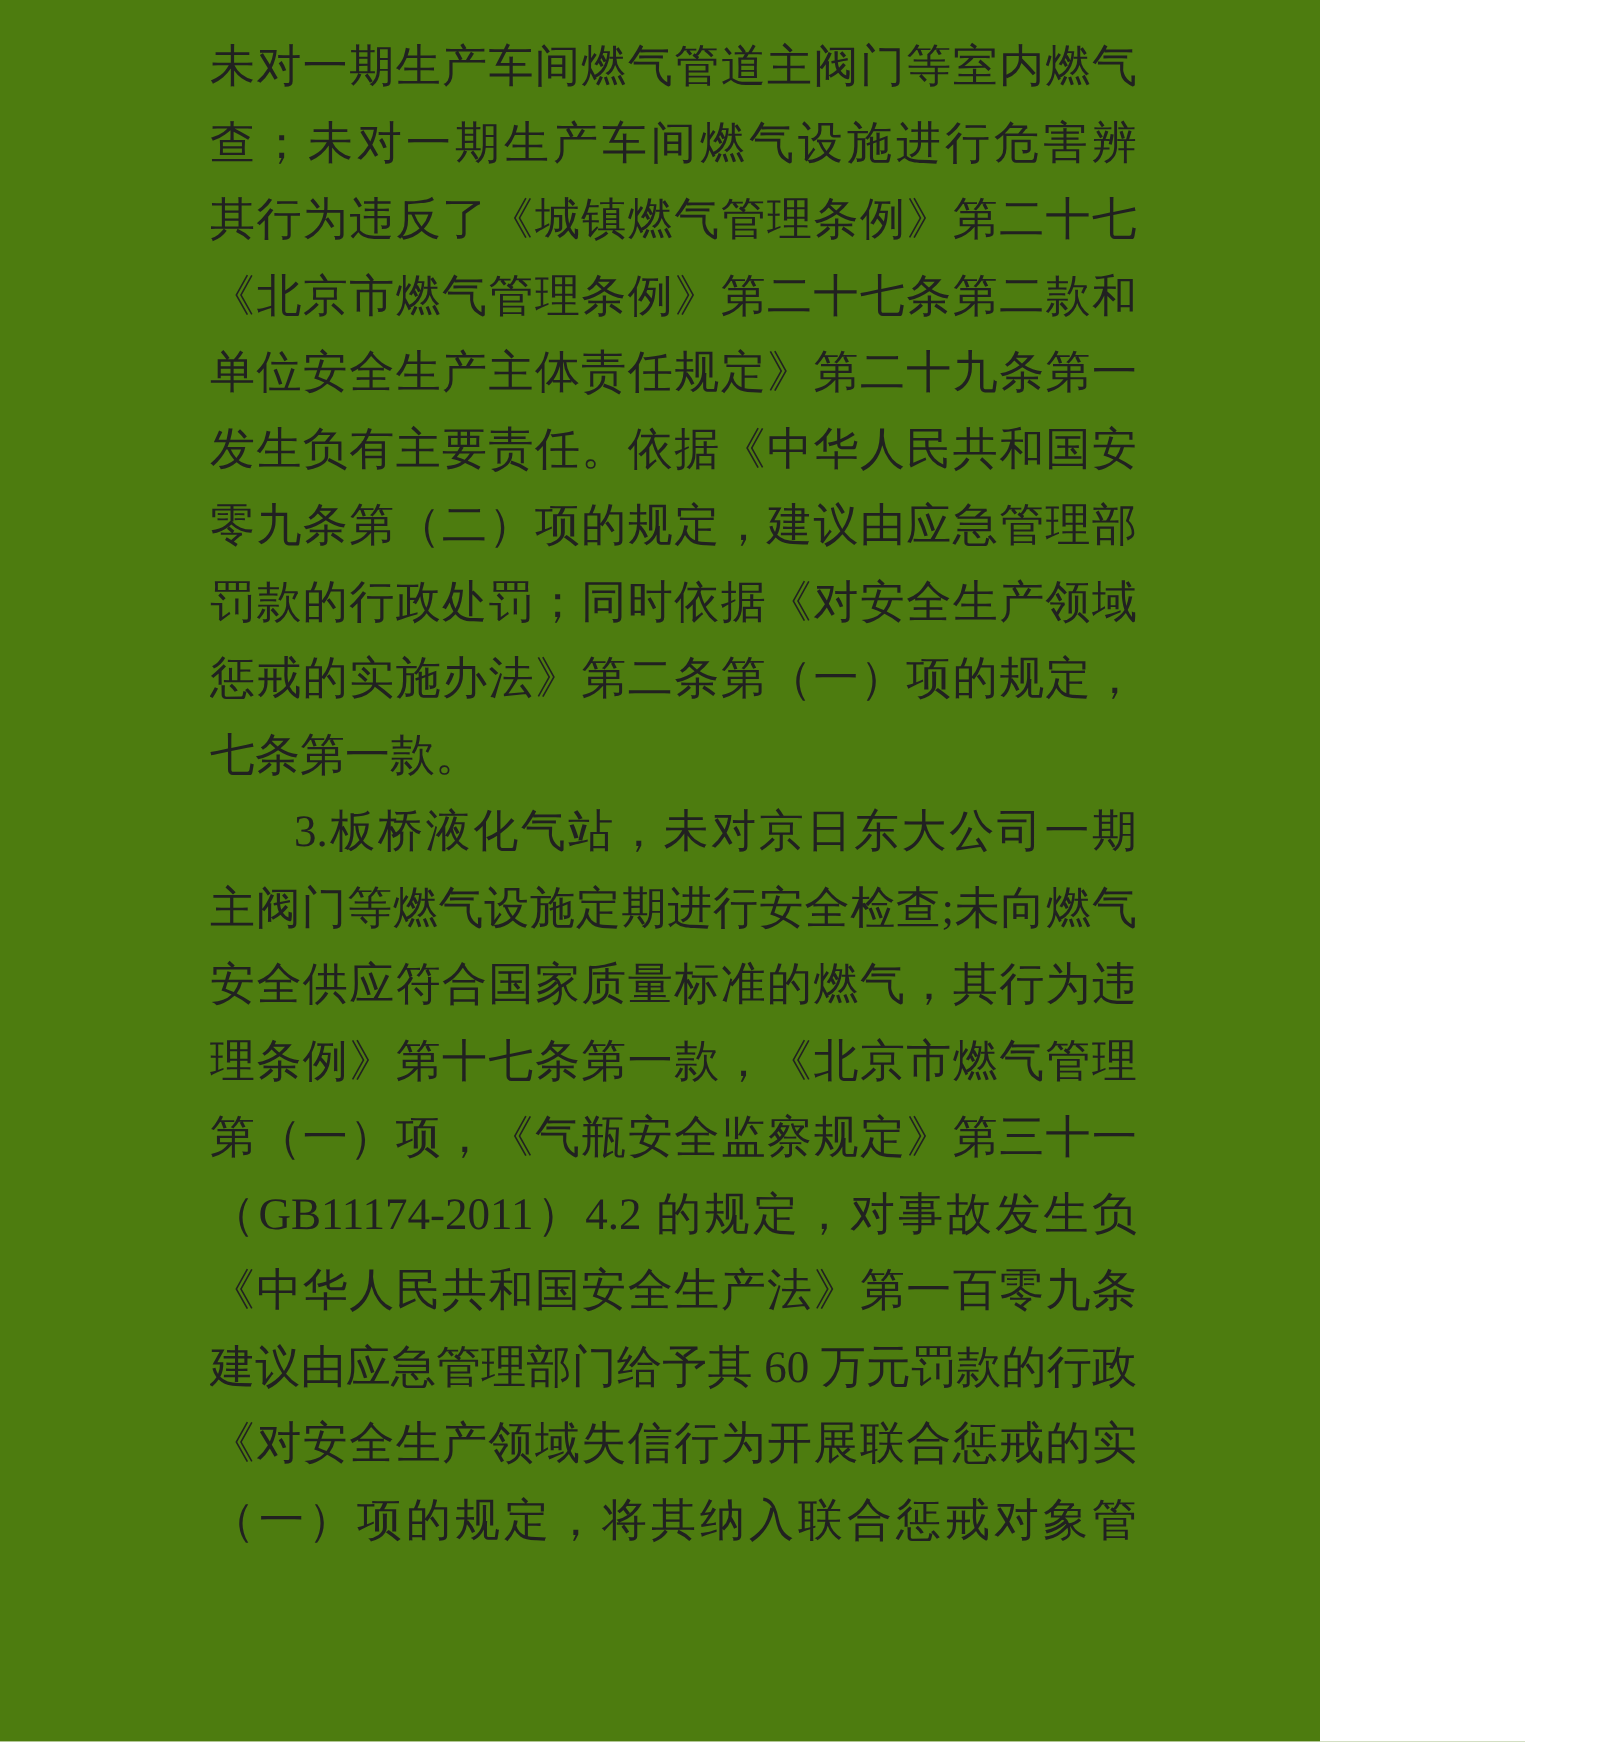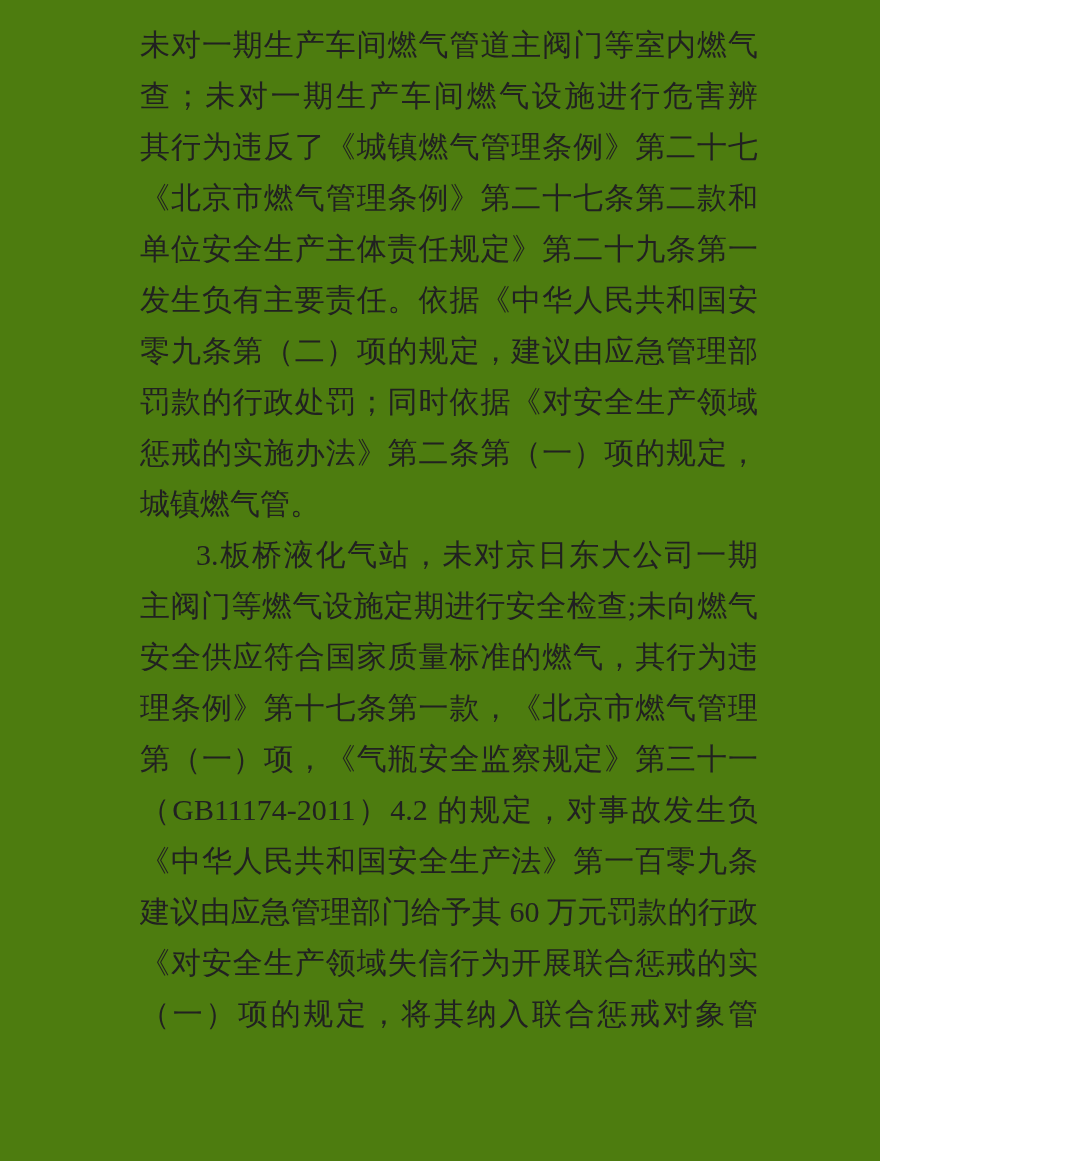--- a/index.html
+++ b/index.html
@@ -43,21 +43,21 @@
   <div class="para">
     <div class="line">未对一期生产车间燃气管道主阀门等室内燃气设施进行日常检</div>
     <div class="line">查；未对一期生产车间燃气设施进行危害辨识，开展风险评估，</div>
     <div class="line">其行为违反了《城镇燃气管理条例》第二十七条第二款、第三十</div>
     <div class="line">《北京市燃气管理条例》第二十七条第二款和《北京市生产经营</div>
     <div class="line">单位安全生产主体责任规定》第二十九条第一款的规定，对事故</div>
     <div class="line">发生负有主要责任。依据《中华人民共和国安全生产法》第一百</div>
     <div class="line">零九条第（二）项的规定，建议由应急管理部门给予其 62 万元</div>
     <div class="line">罚款的行政处罚；同时依据《对安全生产领域失信行为开展联合</div>
     <div class="line">惩戒的实施办法》第二条第（一）项的规定，将其纳入联合惩戒</div>
-    <div class="line end">城镇燃气管。</div>
+    <div class="line end">七条第一款。</div>
   </div>
 
   <div class="para">
     <div class="line indent">3.板桥液化气站，未对京日东大公司一期生产车间燃气管道</div>
     <div class="line">主阀门等燃气设施定期进行安全检查;未向燃气用户持续、稳定、</div>
     <div class="line">安全供应符合国家质量标准的燃气，其行为违反了《城镇燃气管</div>
     <div class="line">理条例》第十七条第一款，《北京市燃气管理条例》第二十三条</div>
     <div class="line">第（一）项，《气瓶安全监察规定》第三十一条和《液化石油气》</div>
     <div class="line">（GB11174-2011）4.2 的规定，对事故发生负有主要责任。依据</div>
     <div class="line">《中华人民共和国安全生产法》第一百零九条第（二）项的规定，</div>

